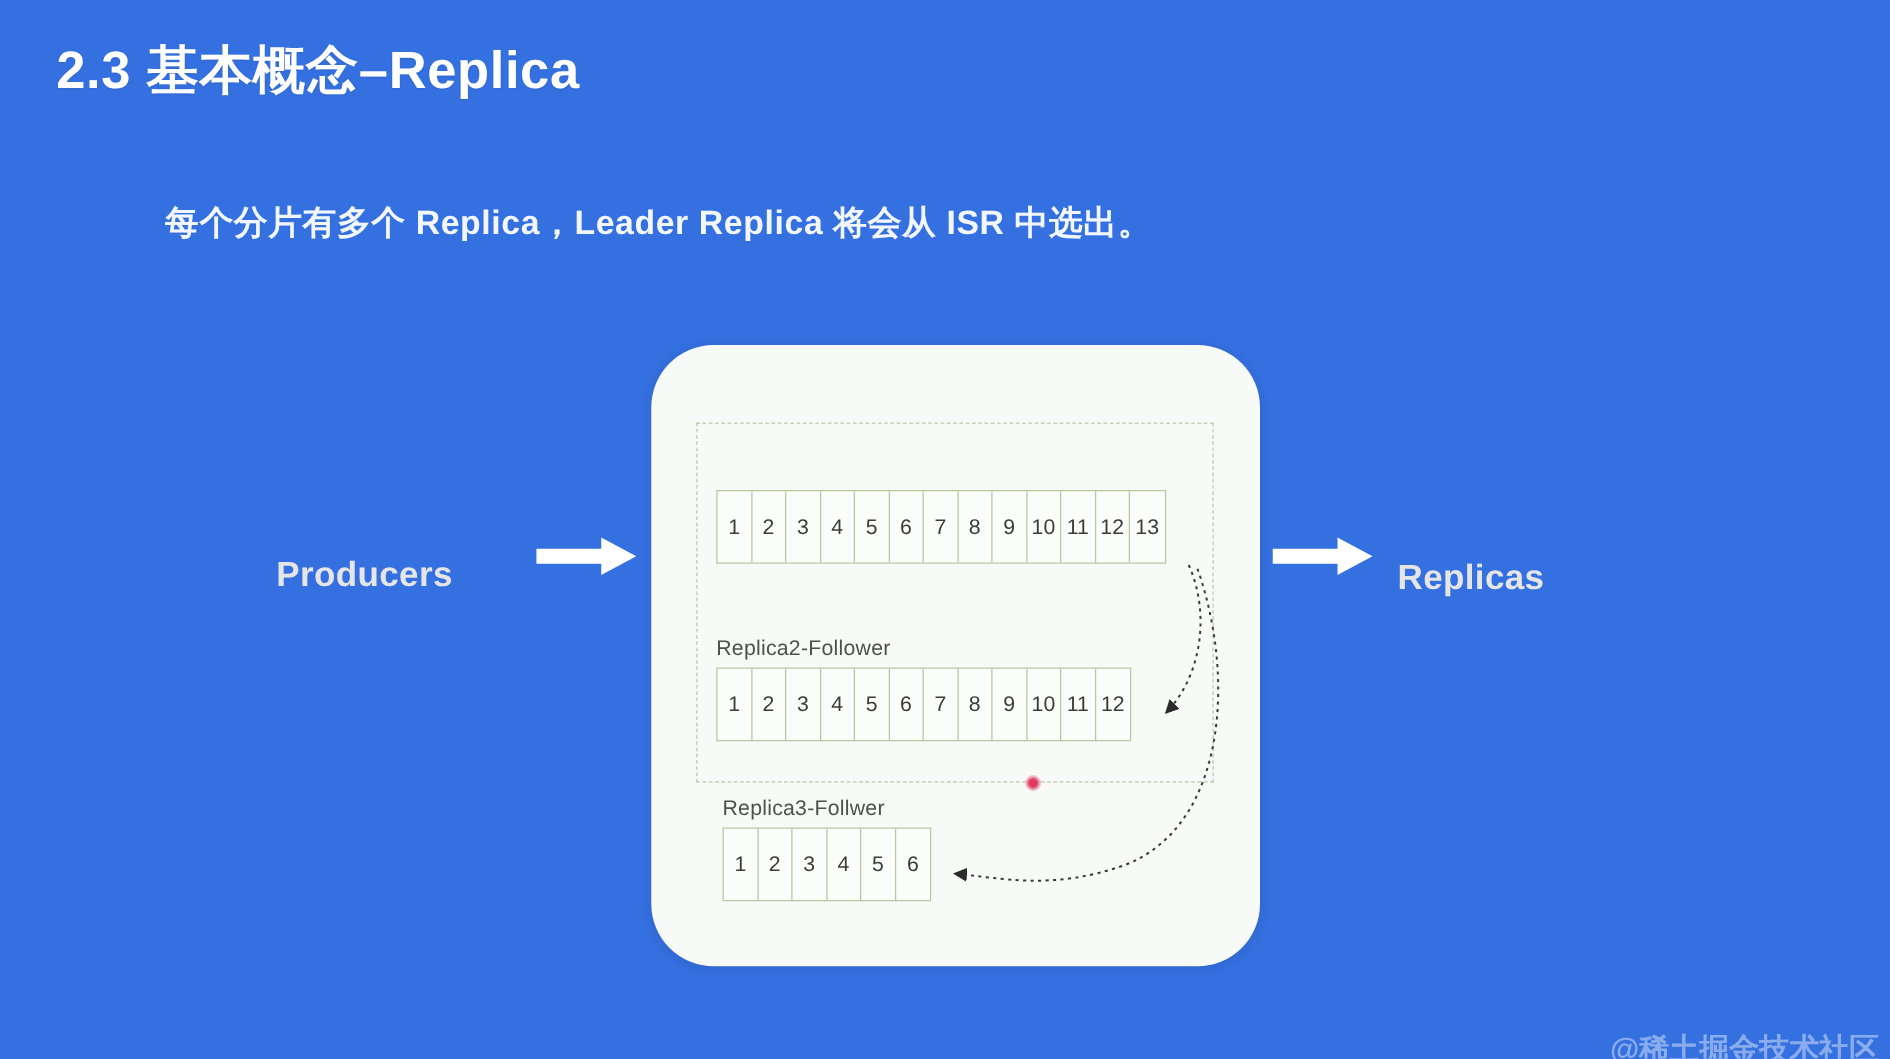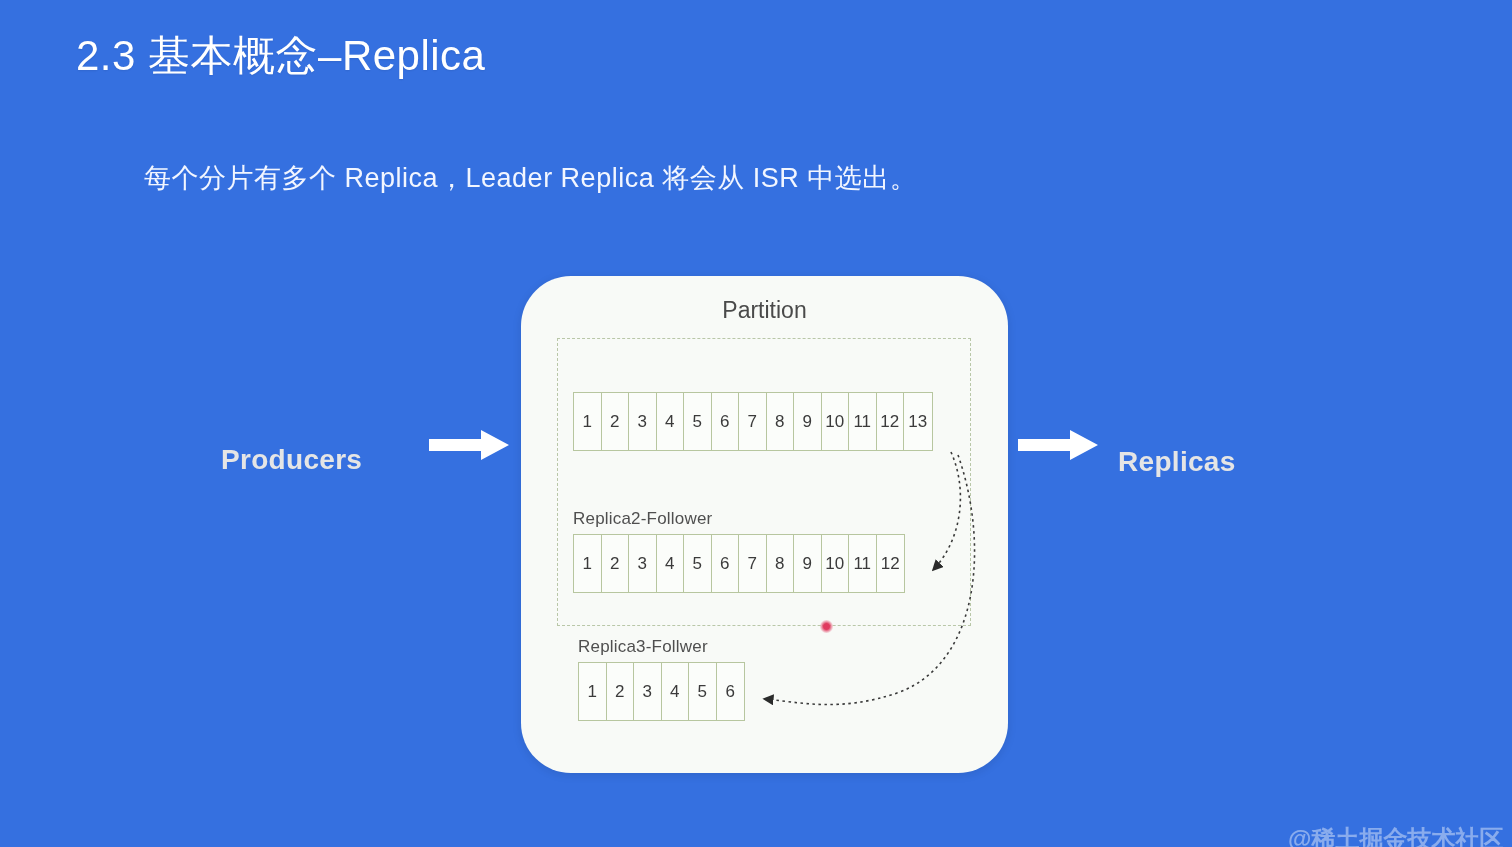--- a/index.html
+++ b/index.html
@@ -16,35 +16,35 @@
   }
   #slide {
     position: absolute;
     inset: 0;
     background: #3570e0;
   }
 
   
   .slide-title {
     position: absolute;
-    left: 76px;
+    left: 45px;
     top: 28px;
     font-size: 42px;
-    font-weight: 400;
+    font-weight: 700;
     color: #ffffff;
     letter-spacing: 0.5px;
     white-space: nowrap;
     text-shadow: 0 1px 2px rgba(0,0,0,0.08);
   }
   .slide-subtitle {
     position: absolute;
-    left: 144px;
+    left: 132px;
     top: 160px;
     font-size: 27px;
-    font-weight: 400;
+    font-weight: 700;
     color: #f2f6ff;
     white-space: nowrap;
     letter-spacing: 0.5px;
   }
 
   
   .side-label {
     position: absolute;
     font-size: 28px;
     font-weight: 700;
@@ -191,21 +191,20 @@
   <svg class="block-arrow" id="producers-arrow" viewBox="0 0 80 34">
     <polygon points="0,11 52,11 52,2 80,17 52,32 52,23 0,23" fill="#ffffff"></polygon>
   </svg>
 
   <svg class="block-arrow" id="consumers-arrow" viewBox="0 0 80 34">
     <polygon points="0,11 52,11 52,2 80,17 52,32 52,23 0,23" fill="#ffffff"></polygon>
   </svg>
   <div class="side-label" id="consumers-label">Replicas</div>
 
   <div id="partition-card">
-    <div id="partition-title">Partition</div>
 
     <div id="isr-box">
       <div id="isr-dot"></div>
     </div>
   </div>
 
   <div class="replica-group" id="replica-1">
     <div class="replica-cells">
         <div class="cell">1</div>
         <div class="cell">2</div>

